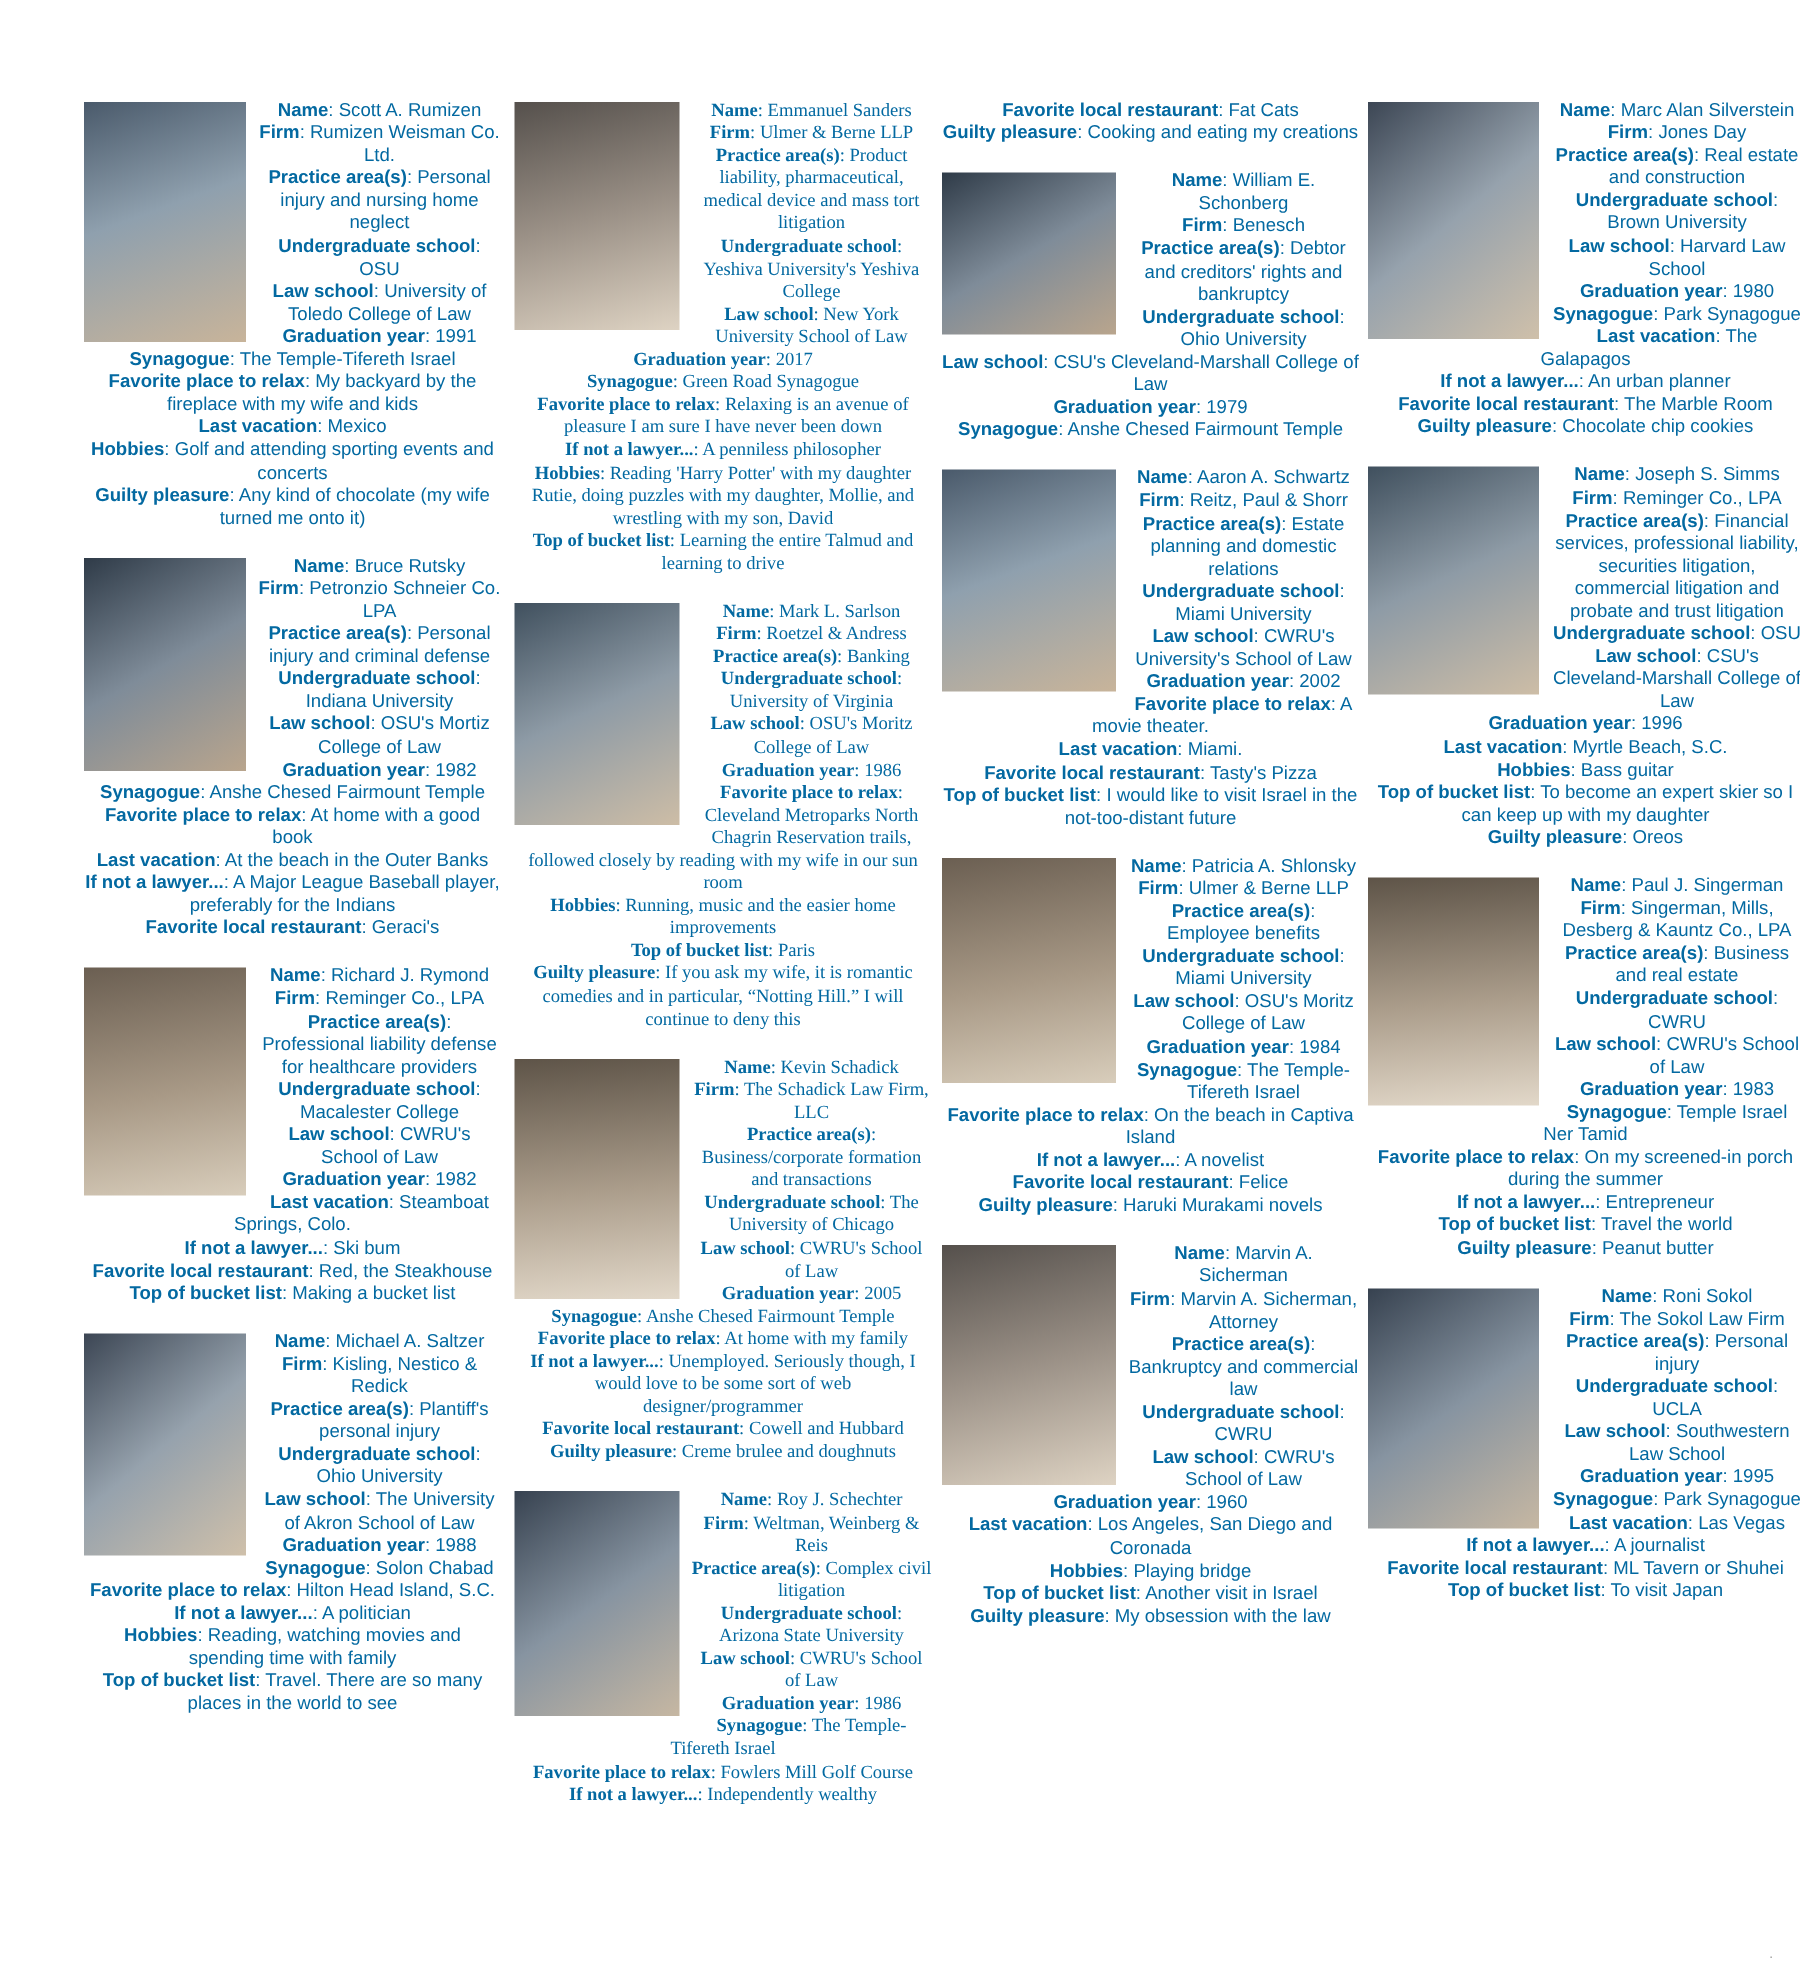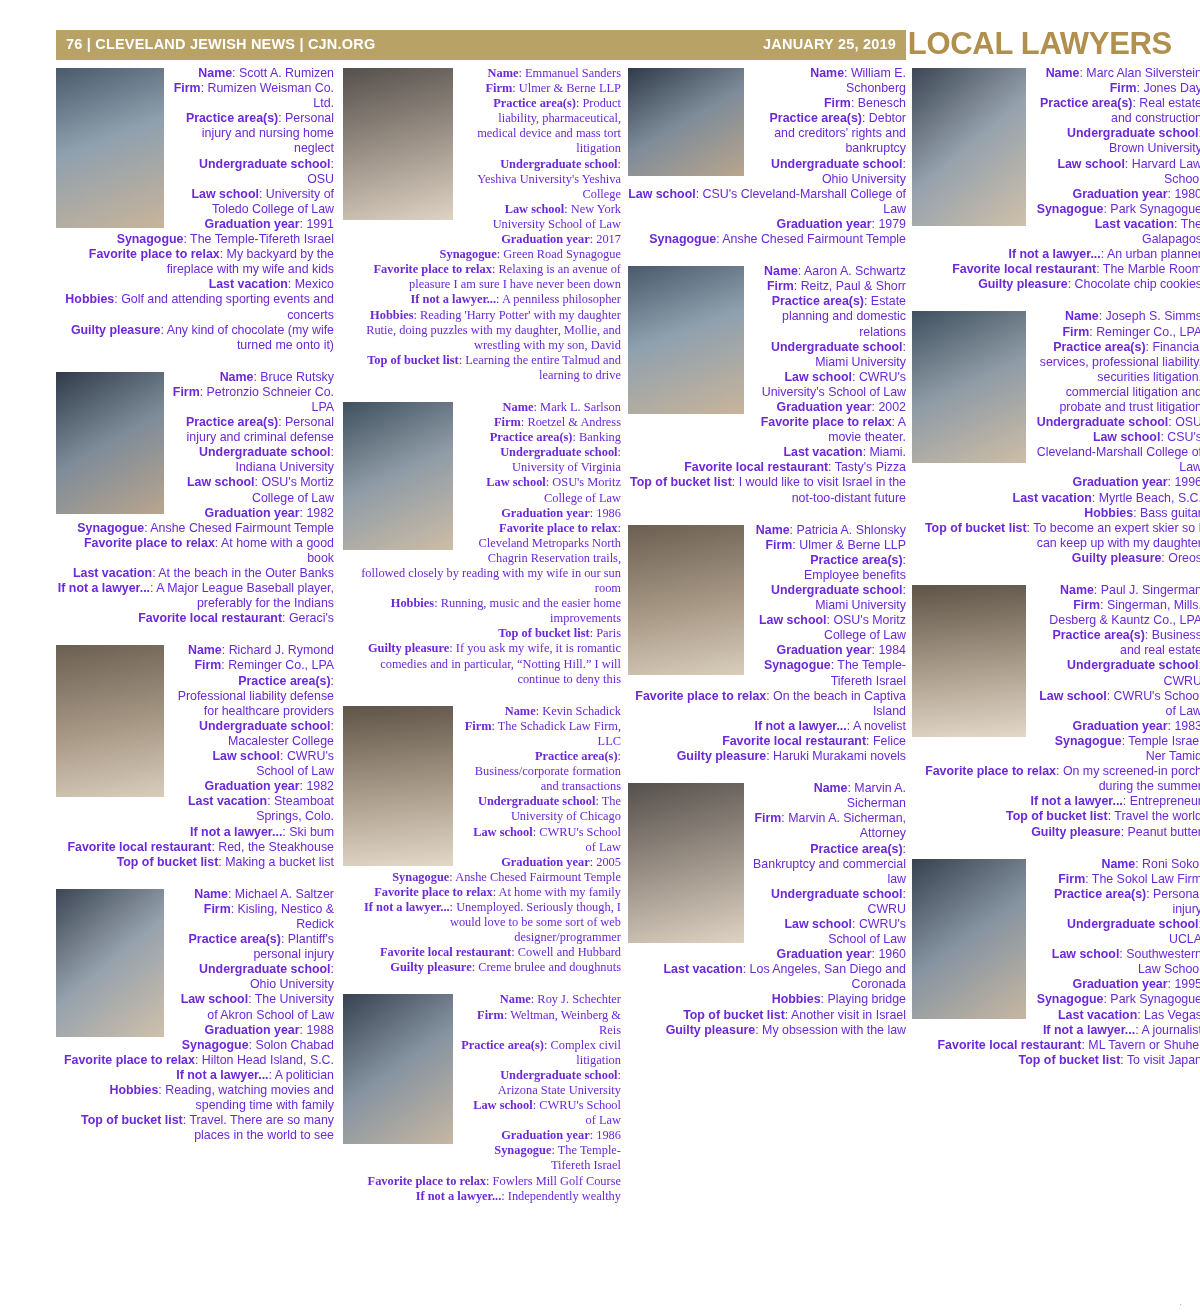--- a/index.html
+++ b/index.html
@@ -35,22 +35,22 @@
   .cols{position:absolute;left:56px;top:66px;width:1116px;height:1240px;}
   .col{position:absolute;top:0;width:278px;height:1240px;}
   .col1{left:0;}
   .col2{left:287px;font-family:Liberation Serif, serif;}
   .col3{left:572px;}
   .col4{left:856px;width:290px;}
 
   .entry{margin-bottom:17px;}
 
   .body{
-    font-size:12.4px;line-height:15.1px;color:#6d28d9;
-    text-align:right;
+    font-size:12.4px;line-height:15.1px;color:#0369a1;
+    text-align:center;
   }
   .body b{font-weight:bold;}
 
   .photo{
     float:left;
     margin:2px 8px 2px 0;
     background:#8d8d8d;
     border:0;
   }
 
@@ -69,25 +69,20 @@
   .footmark{
     position:absolute;right:18px;bottom:8px;
     font-size:9px;color:#999;
   }
 </style>
 </head>
 <body>
 
 <div class="page">
 
-  <div class="masthead">
-    <div class="left">76 | CLEVELAND JEWISH NEWS | CJN.ORG</div>
-    <div class="right">JANUARY 25, 2019</div>
-  </div>
-  <div class="section-title">LOCAL LAWYERS</div>
 
   <div class="cols">
 
     <div class="col col1">
 
       <div class="entry">
         <div class="photo ph-a" style="width:108px;height:160px;"></div>
         <div class="body"><b>Name</b>: Scott A. Rumizen<br><b>Firm</b>: Rumizen Weisman Co. Ltd.<br><b>Practice area(s)</b>: Personal injury and nursing home neglect<br><b>Undergraduate school</b>: OSU<br><b>Law school</b>: University of Toledo College of Law<br><b>Graduation year</b>: 1991<br><b>Synagogue</b>: The Temple-Tifereth Israel<br><b>Favorite place to relax</b>:  My backyard by the fireplace with my wife and kids<br><b>Last vacation</b>: Mexico<br><b>Hobbies</b>: Golf and attending sporting events and concerts<br><b>Guilty pleasure</b>: Any kind of chocolate (my wife turned me onto it)</div>
         <div class="clear"></div>
       </div>
@@ -135,20 +130,23 @@
       <div class="entry">
         <div class="photo ph-h" style="width:110px;height:150px;"></div>
         <div class="body"><b>Name</b>: Roy J. Schechter<br><b>Firm</b>: Weltman, Weinberg &amp; Reis<br><b>Practice area(s)</b>: Complex civil litigation<br><b>Undergraduate school</b>: Arizona State University<br><b>Law school</b>: CWRU's School of Law<br><b>Graduation year</b>: 1986<br><b>Synagogue</b>: The Temple-Tifereth Israel<br><b>Favorite place to relax</b>: Fowlers Mill Golf Course<br><b>If not a lawyer...</b>: Independently wealthy</div>
         <div class="clear"></div>
       </div>
 
     </div>
 
     <div class="col col3">
 
+      <div class="entry">
+        <div class="body"><b>Favorite local restaurant</b>: Fat Cats<br><b>Guilty pleasure</b>: Cooking and eating my creations</div>
+      </div>
 
       <div class="entry">
         <div class="photo ph-b" style="width:116px;height:108px;"></div>
         <div class="body"><b>Name</b>: William E. Schonberg<br><b>Firm</b>: Benesch<br><b>Practice area(s)</b>: Debtor and creditors' rights and bankruptcy<br><b>Undergraduate school</b>: Ohio University<br><b>Law school</b>: CSU's Cleveland-Marshall College of Law<br><b>Graduation year</b>: 1979<br><b>Synagogue</b>: Anshe Chesed Fairmount Temple</div>
         <div class="clear"></div>
       </div>
 
       <div class="entry">
         <div class="photo ph-a" style="width:116px;height:148px;"></div>
         <div class="body"><b>Name</b>: Aaron A. Schwartz<br><b>Firm</b>: Reitz, Paul &amp; Shorr<br><b>Practice area(s)</b>: Estate planning and domestic relations<br><b>Undergraduate school</b>: Miami University<br><b>Law school</b>: CWRU's University's School of Law<br><b>Graduation year</b>: 2002<br><b>Favorite place to relax</b>: A movie theater.<br><b>Last vacation</b>: Miami.<br><b>Favorite local restaurant</b>: Tasty's Pizza<br><b>Top of bucket list</b>: I would like to visit Israel in the not-too-distant future</div>

